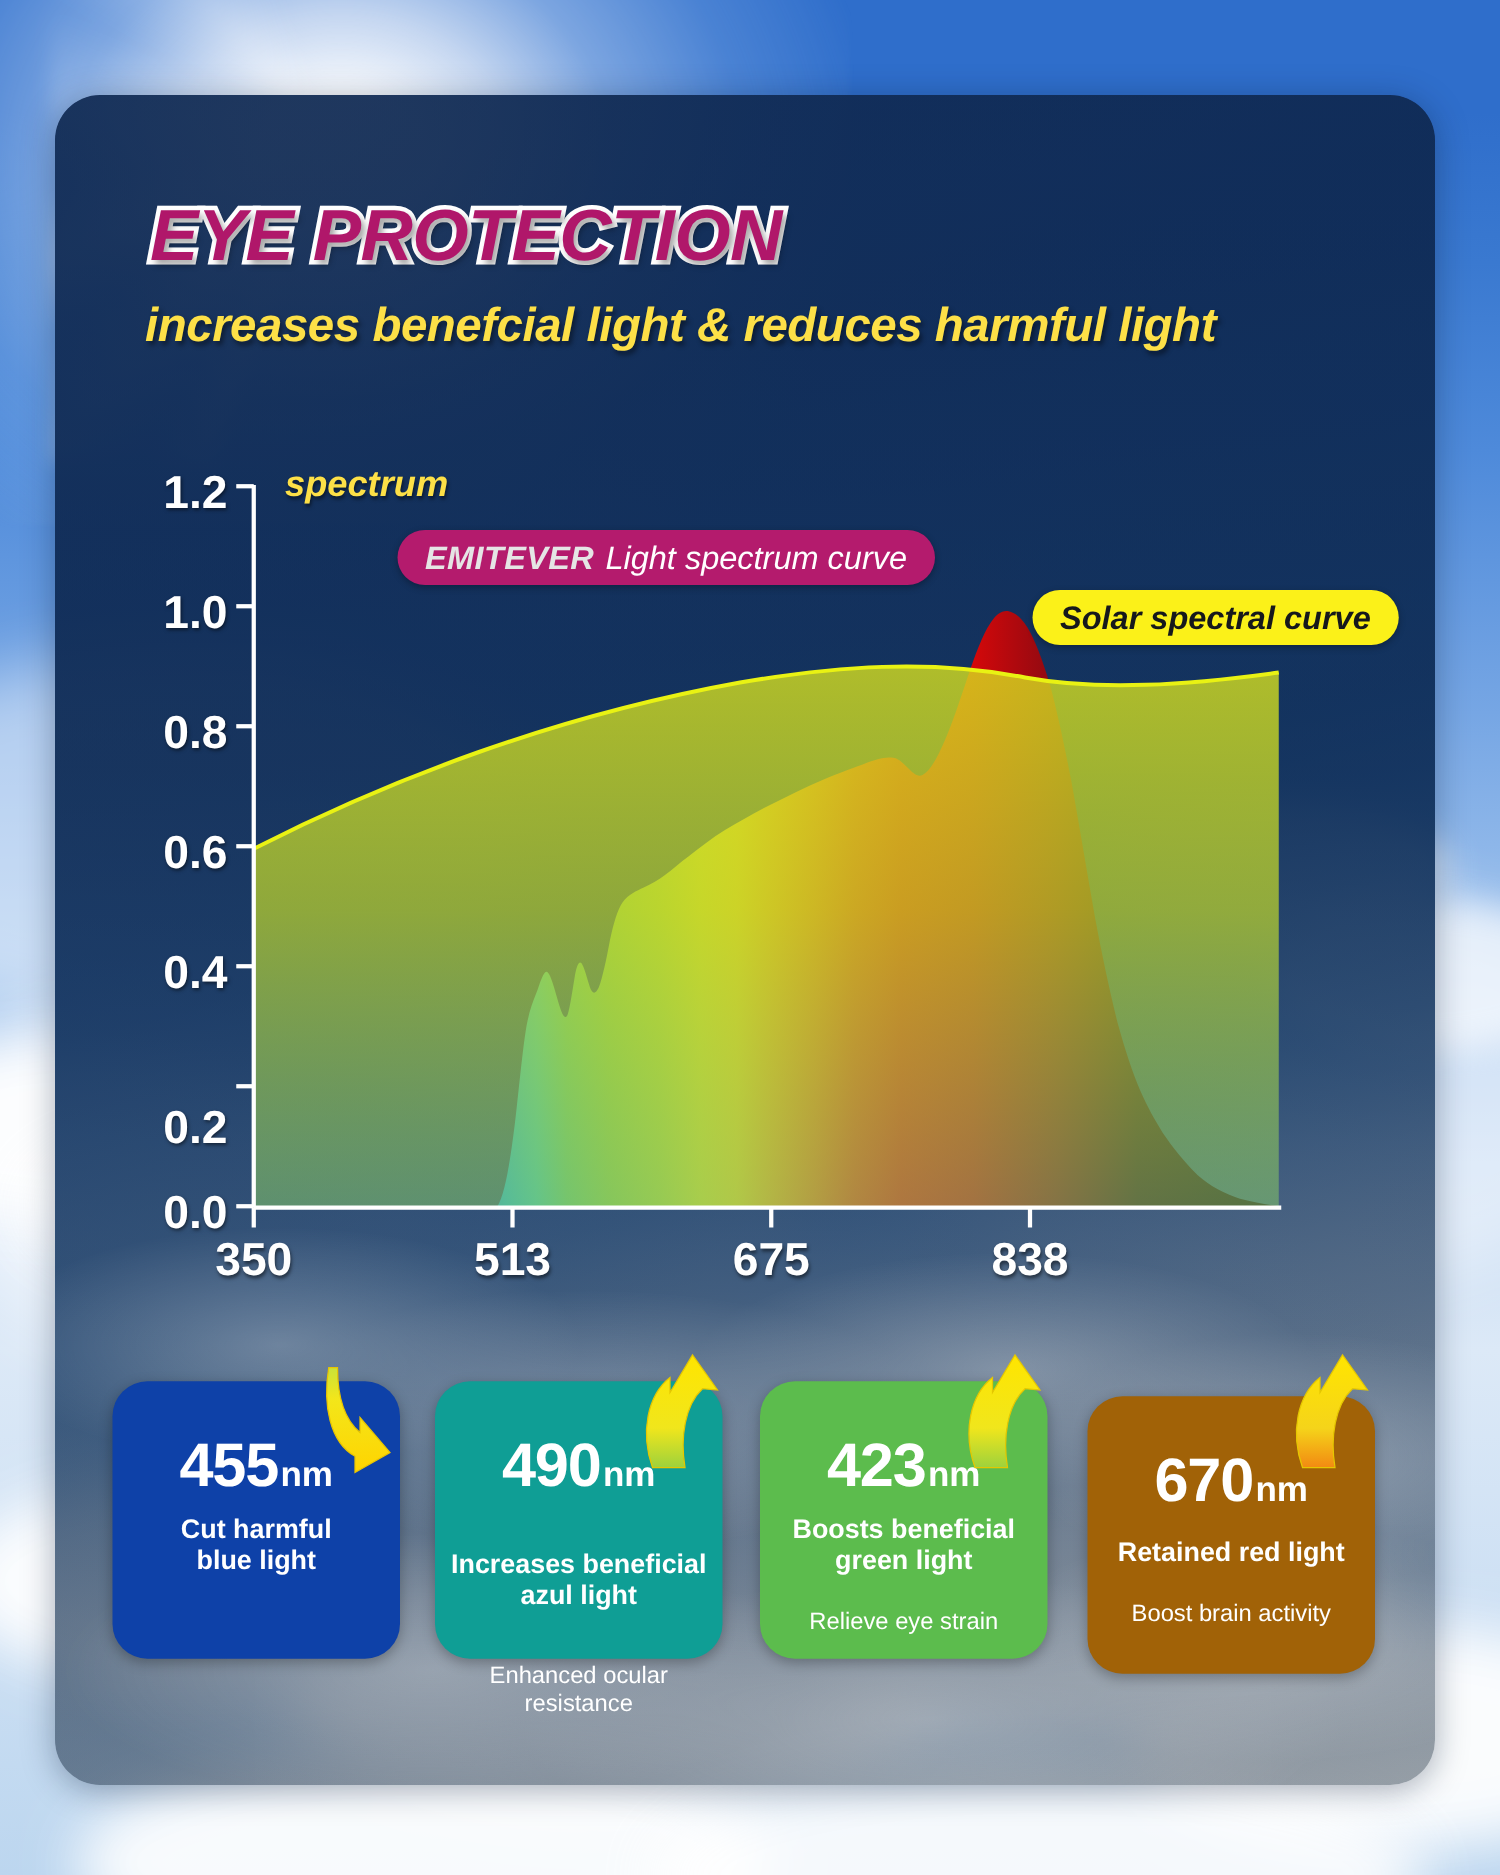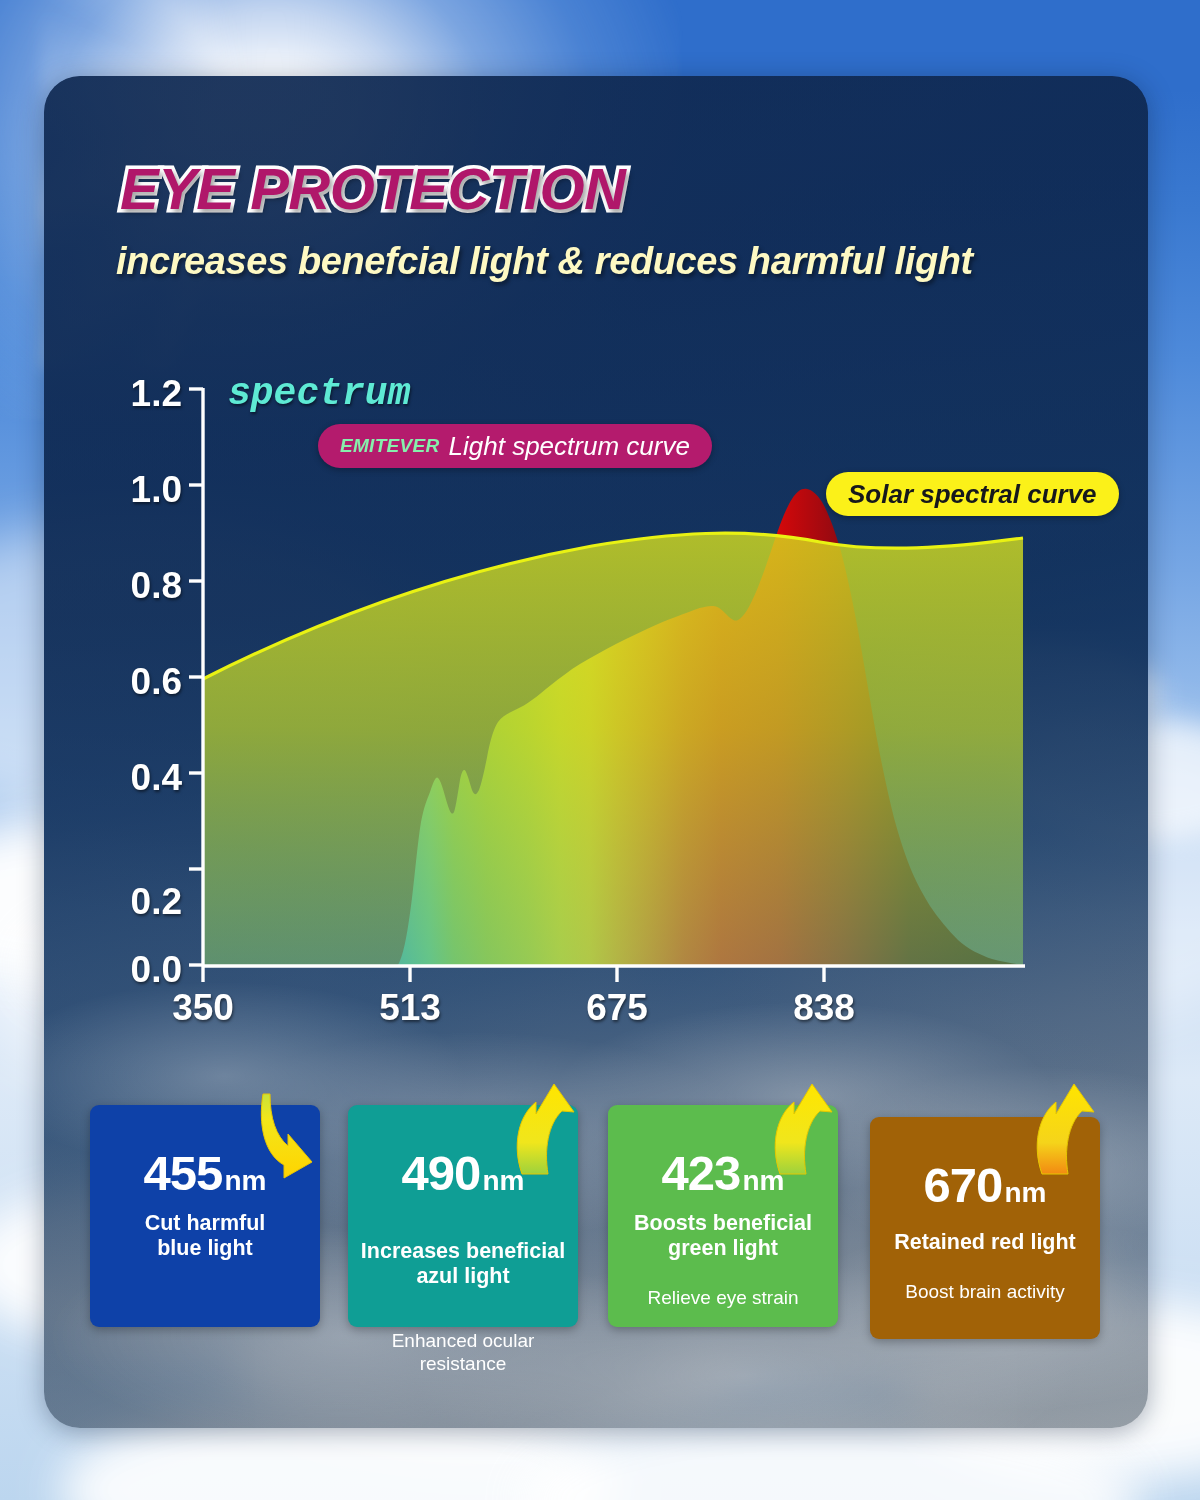--- a/index.html
+++ b/index.html
@@ -54,63 +54,62 @@
   #title{
     position:absolute;left:120px;top:155px;
     font-size:58px;font-weight:bold;font-style:italic;letter-spacing:-0.5px;
     color:#b0176a;
     -webkit-text-stroke:7px #ffffff;paint-order:stroke fill;
     font-family:"Liberation Sans", sans-serif;
     text-shadow:3px 4px 5px rgba(0,0,0,.35);
   }
   #subtitle{
     position:absolute;left:116px;top:240px;
-    font-size:38px;font-weight:bold;font-style:italic;color:#fef9c3;
+    font-size:38px;font-weight:bold;font-style:italic;color:#fde047;
     letter-spacing:-0.4px;
     text-shadow:2px 3px 4px rgba(0,0,0,.45);
   }
 
   
   #chart{position:absolute;left:0;top:0;width:1200px;height:1060px;}
   .axis-label{
     position:absolute;color:#ffffff;font-weight:bold;font-size:37px;
     text-shadow:1px 2px 3px rgba(0,0,0,.5);
   }
   .ylab{right:1018px;text-align:right;width:70px;}
   .xlab{text-align:center;width:120px;}
   #spectrum-word{
-    position:absolute;left:228px;top:372px;color:#5eead4;
-    font-size:38px;font-weight:bold;font-style:italic;
+    position:absolute;left:228px;top:372px;color:#fde047;
+    font-size:29px;font-weight:bold;font-style:italic;
     text-shadow:1px 2px 3px rgba(0,0,0,.5);
-    font-family:Liberation Mono, monospace;
   }
   .pill{
     position:absolute;border-radius:26px;display:flex;align-items:center;
     padding:0 22px;height:44px;white-space:nowrap;
   }
   #pill-emitever{
     left:318px;top:424px;background:#b41b6d;
     box-shadow:0 2px 6px rgba(0,0,0,.30);
   }
   #pill-emitever .brand{
-    color:#86efac;font-weight:bold;font-style:italic;font-size:19px;letter-spacing:.3px;
+    color:#e5e5e5;font-weight:bold;font-style:italic;font-size:26px;letter-spacing:.3px;
   }
   #pill-emitever .rest{
     color:#ffffff;font-style:italic;font-size:26px;margin-left:9px;
   }
   #pill-solar{
     left:826px;top:472px;background:#fbf119;
     box-shadow:0 2px 6px rgba(0,0,0,.30);
   }
   #pill-solar .rest{color:#16181c;font-style:italic;font-size:26px;font-weight:bold;}
 
   
   #cards{position:absolute;left:0;top:0;width:1200px;height:1500px;}
   .card{
-    position:absolute;top:1105px;width:230px;height:222px;border-radius:9px;
+    position:absolute;top:1105px;width:230px;height:222px;border-radius:28px;
     box-shadow:0 3px 10px rgba(0,0,0,.28);
     display:flex;flex-direction:column;align-items:center;
     padding-top:44px;box-sizing:border-box;
   }
   .card .nm-line{display:flex;align-items:baseline;justify-content:center;color:#fff;}
   .card .nm-num{font-size:49px;font-weight:bold;letter-spacing:-1px;line-height:1;}
   .card .nm-unit{font-size:28px;font-weight:bold;margin-left:2px;line-height:1;}
   .card .c-main{
     color:#fff;font-size:21.5px;font-weight:bold;text-align:center;line-height:1.16;
     margin-top:13px;width:215px;

